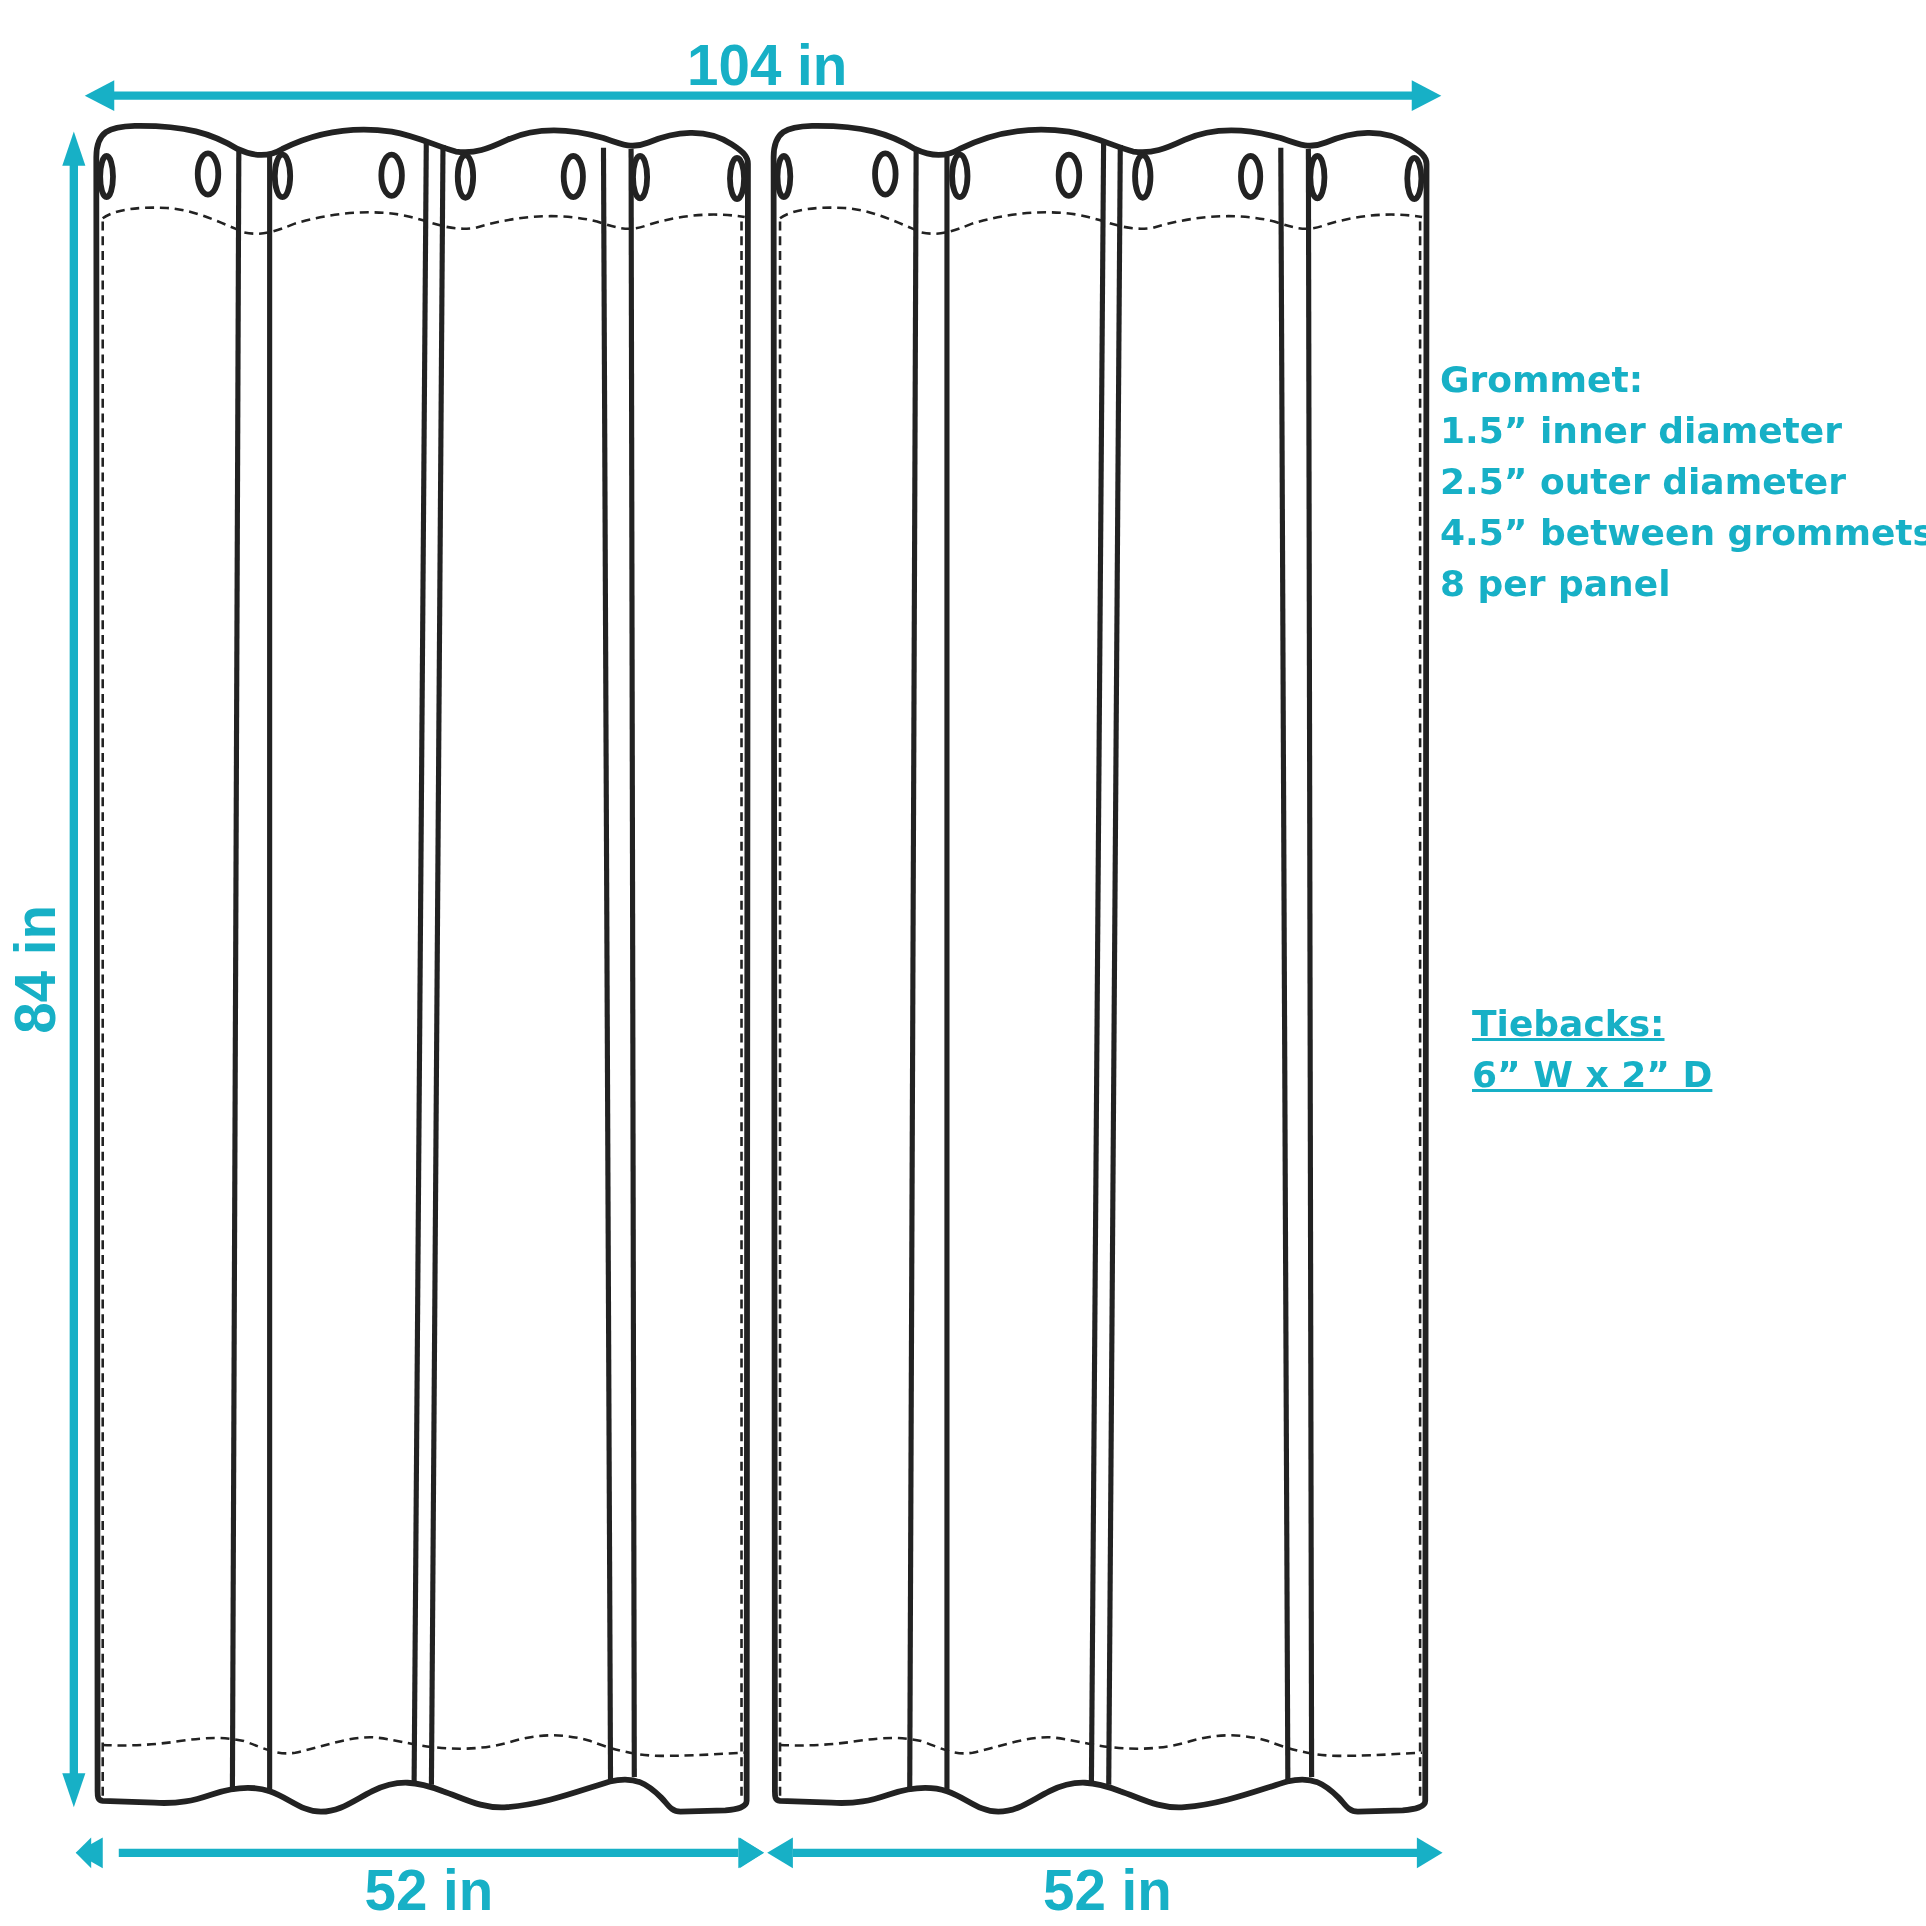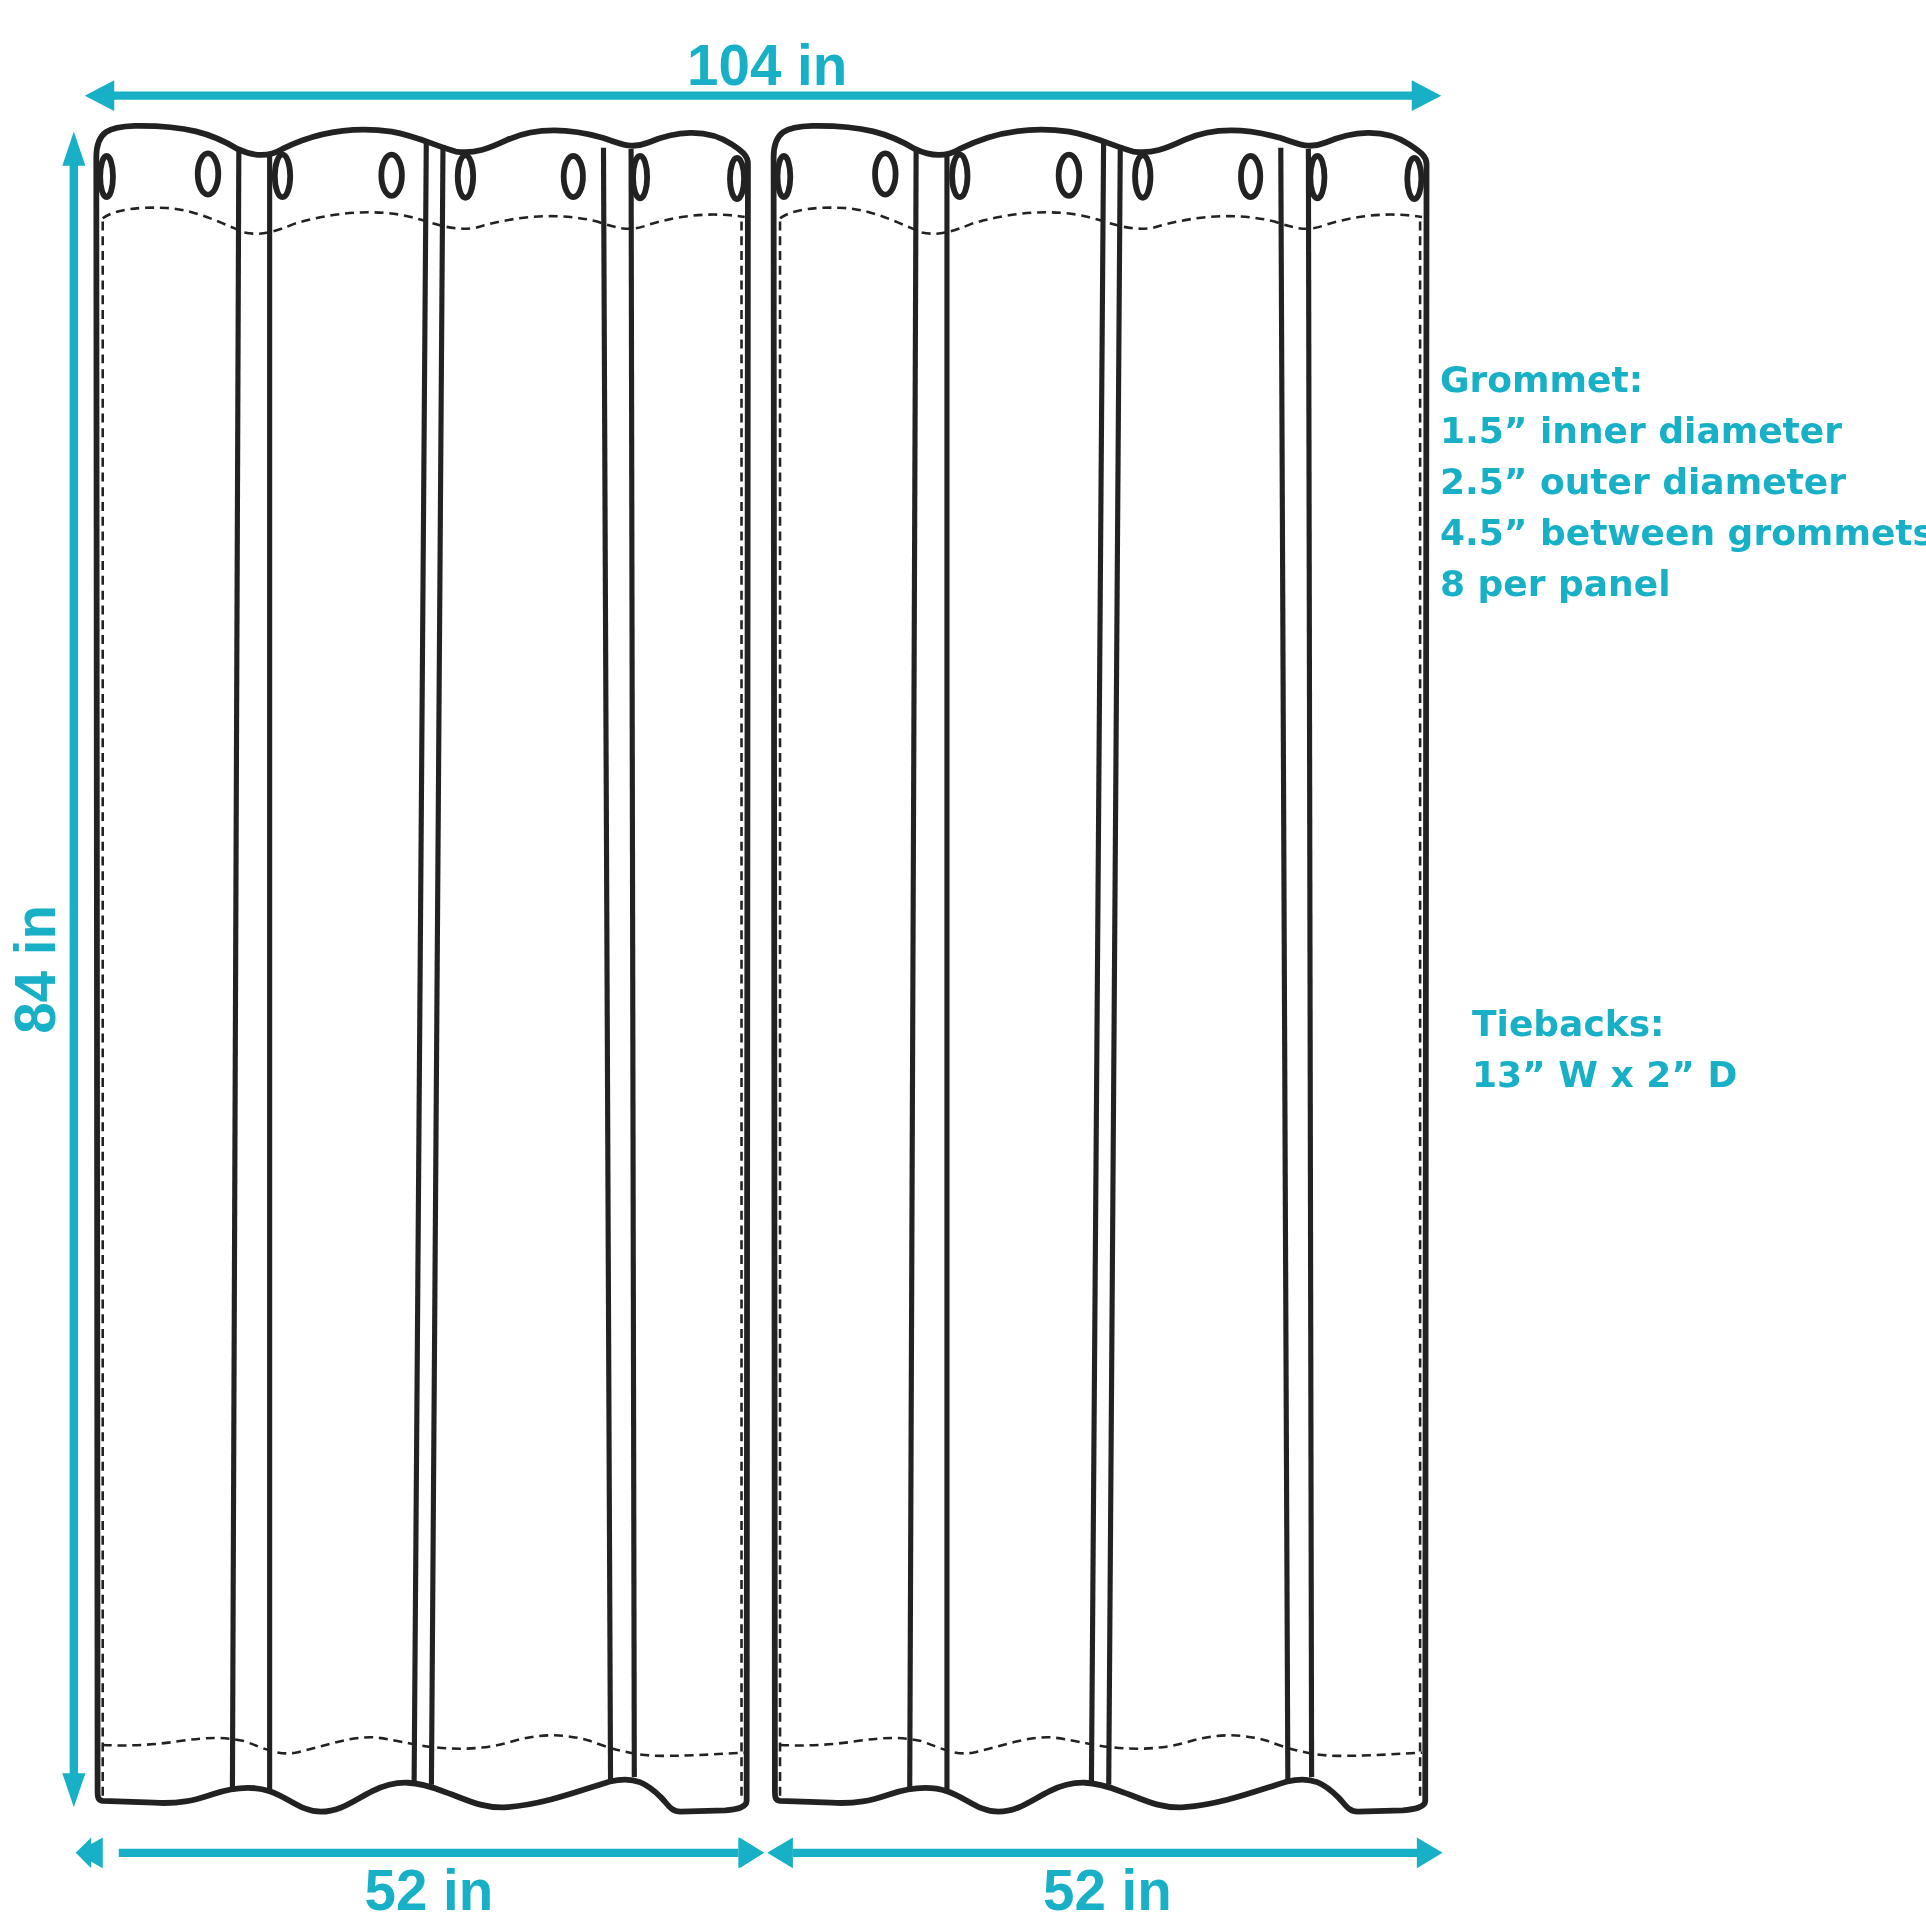--- a/index.html
+++ b/index.html
@@ -123,17 +123,17 @@
 </svg>
 
 <div class="note" style="left:1440px; top:354px;">
   <div>Grommet:</div>
   <div>1.5” inner diameter</div>
   <div>2.5” outer diameter</div>
   <div>4.5” between grommets</div>
   <div>8 per panel</div>
 </div>
 
-<div class="note" style="left:1472px; top:998px;">
+<div class="note" style="left:1472px; top:998px;text-decoration:underline;">
   <div>Tiebacks:</div>
-  <div>13” W x 2” D</div>
+  <div>6” W x 2” D</div>
 </div>
 
 
 </body></html>

